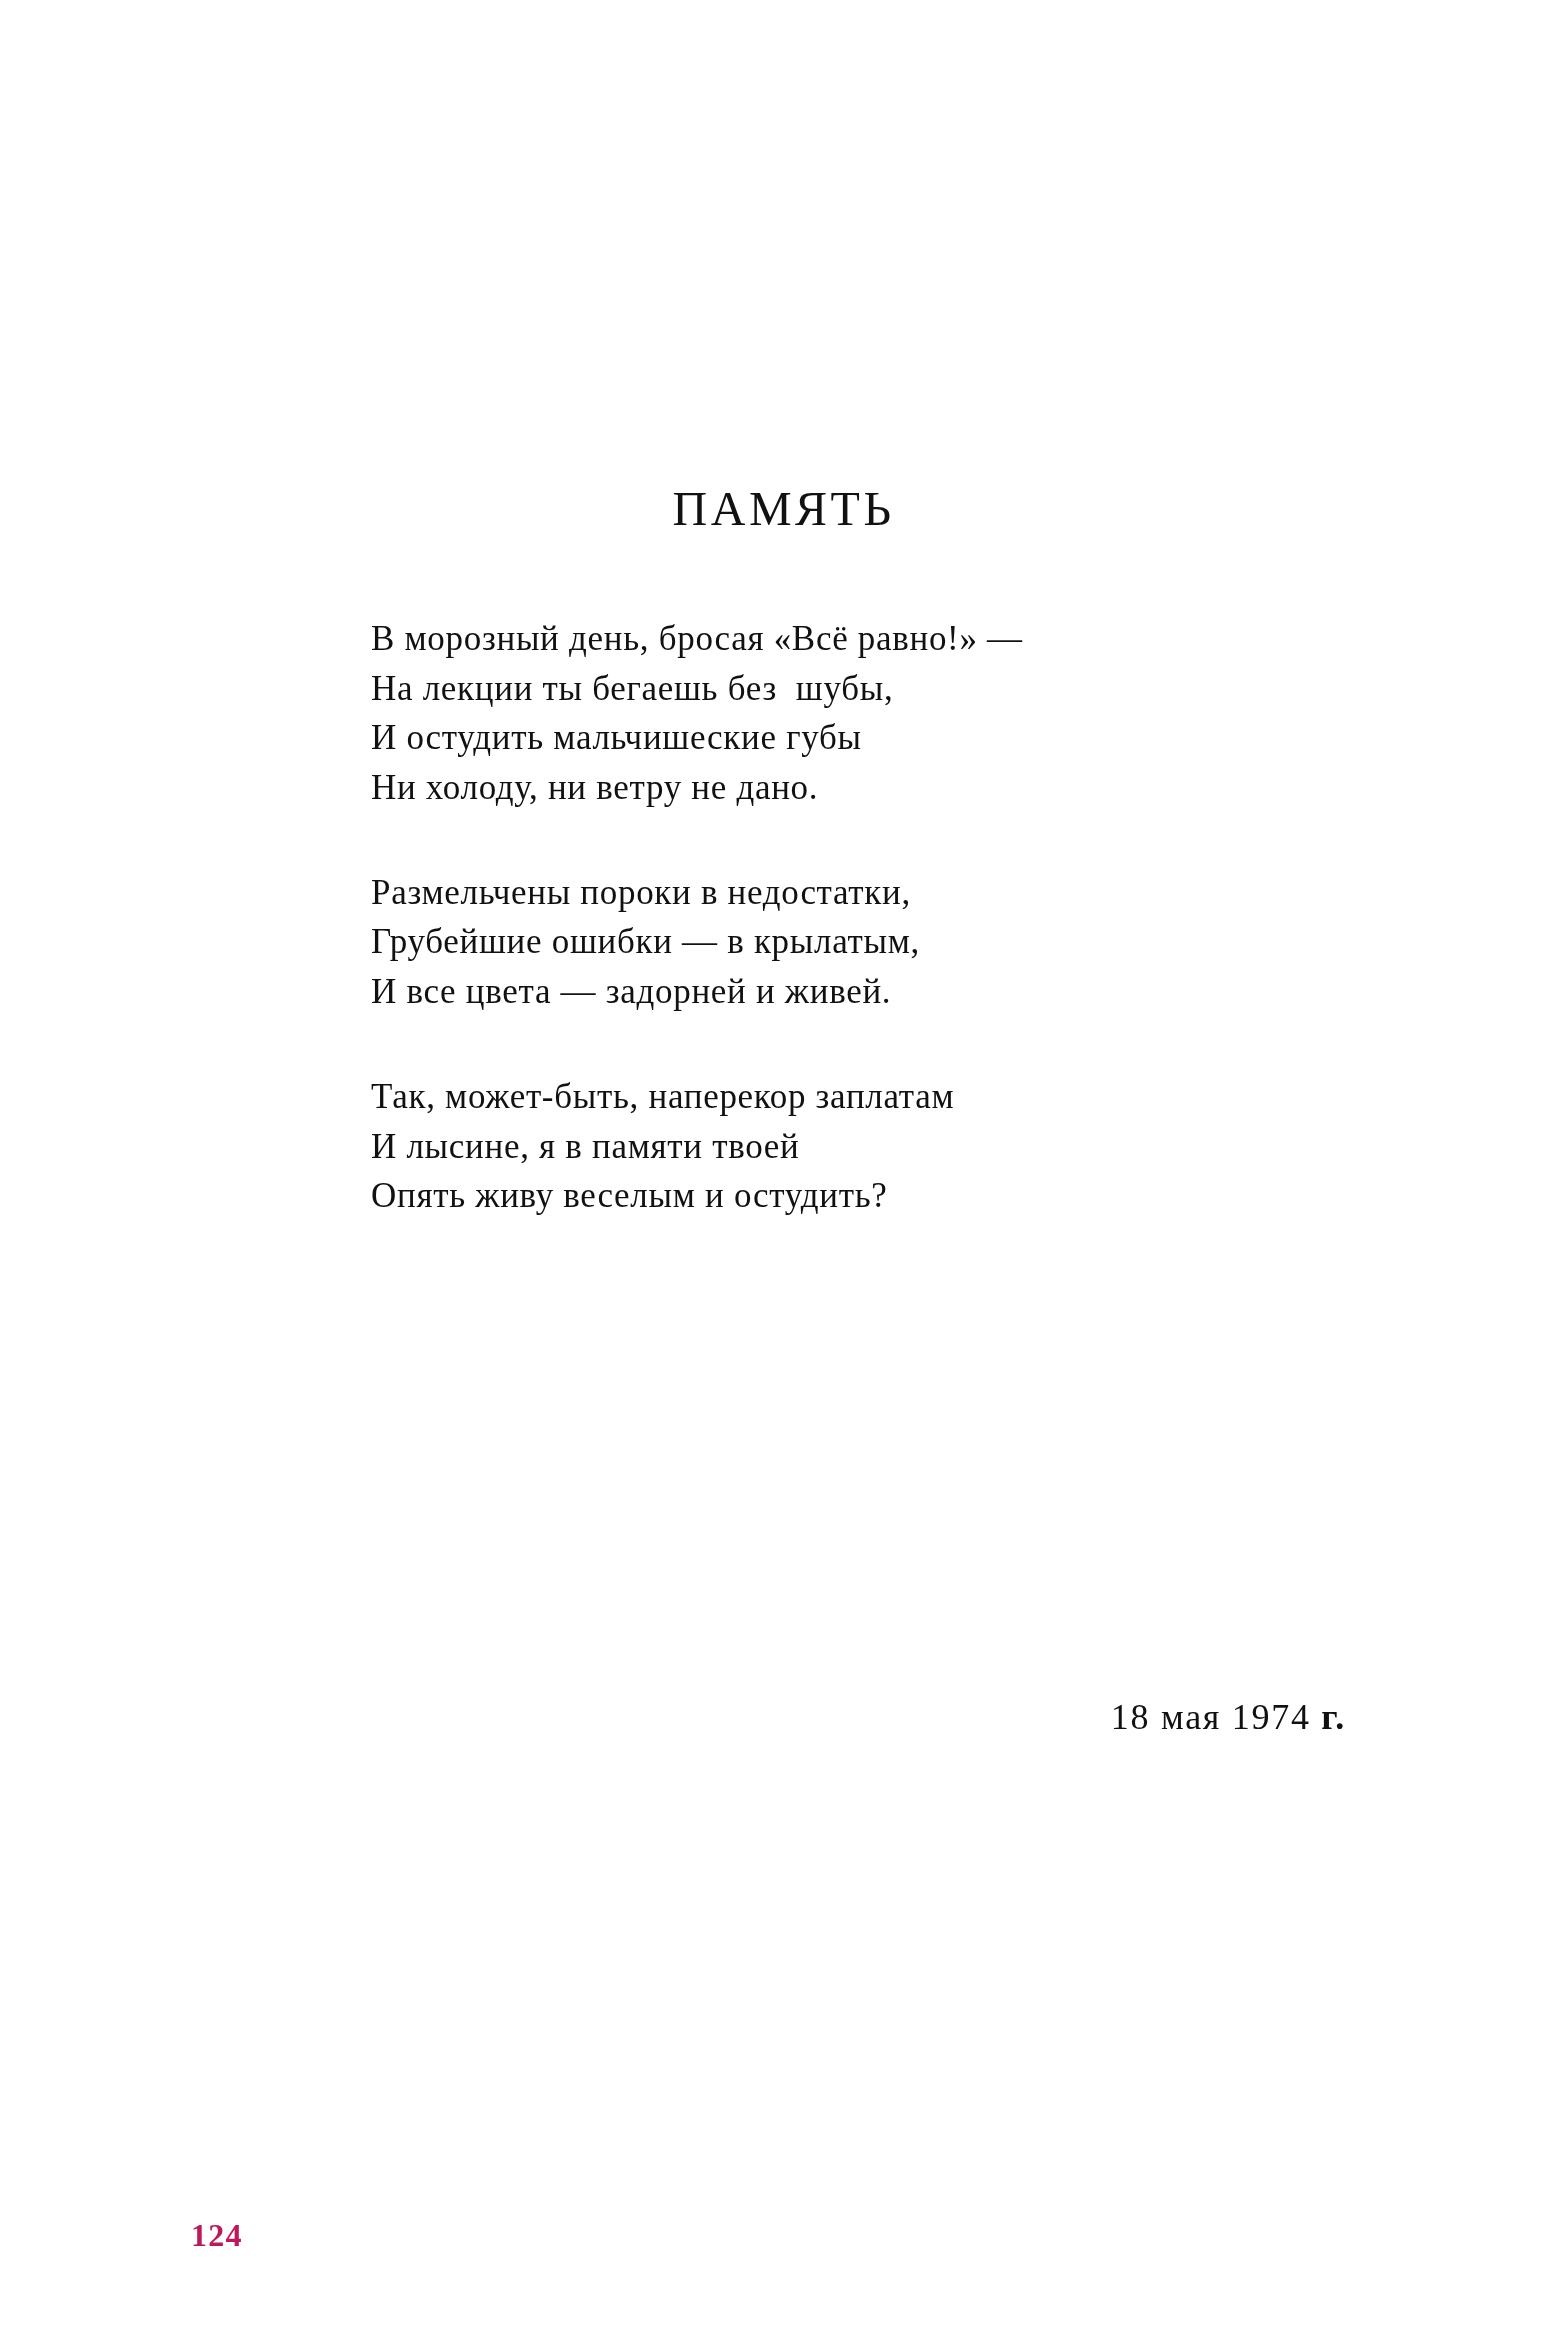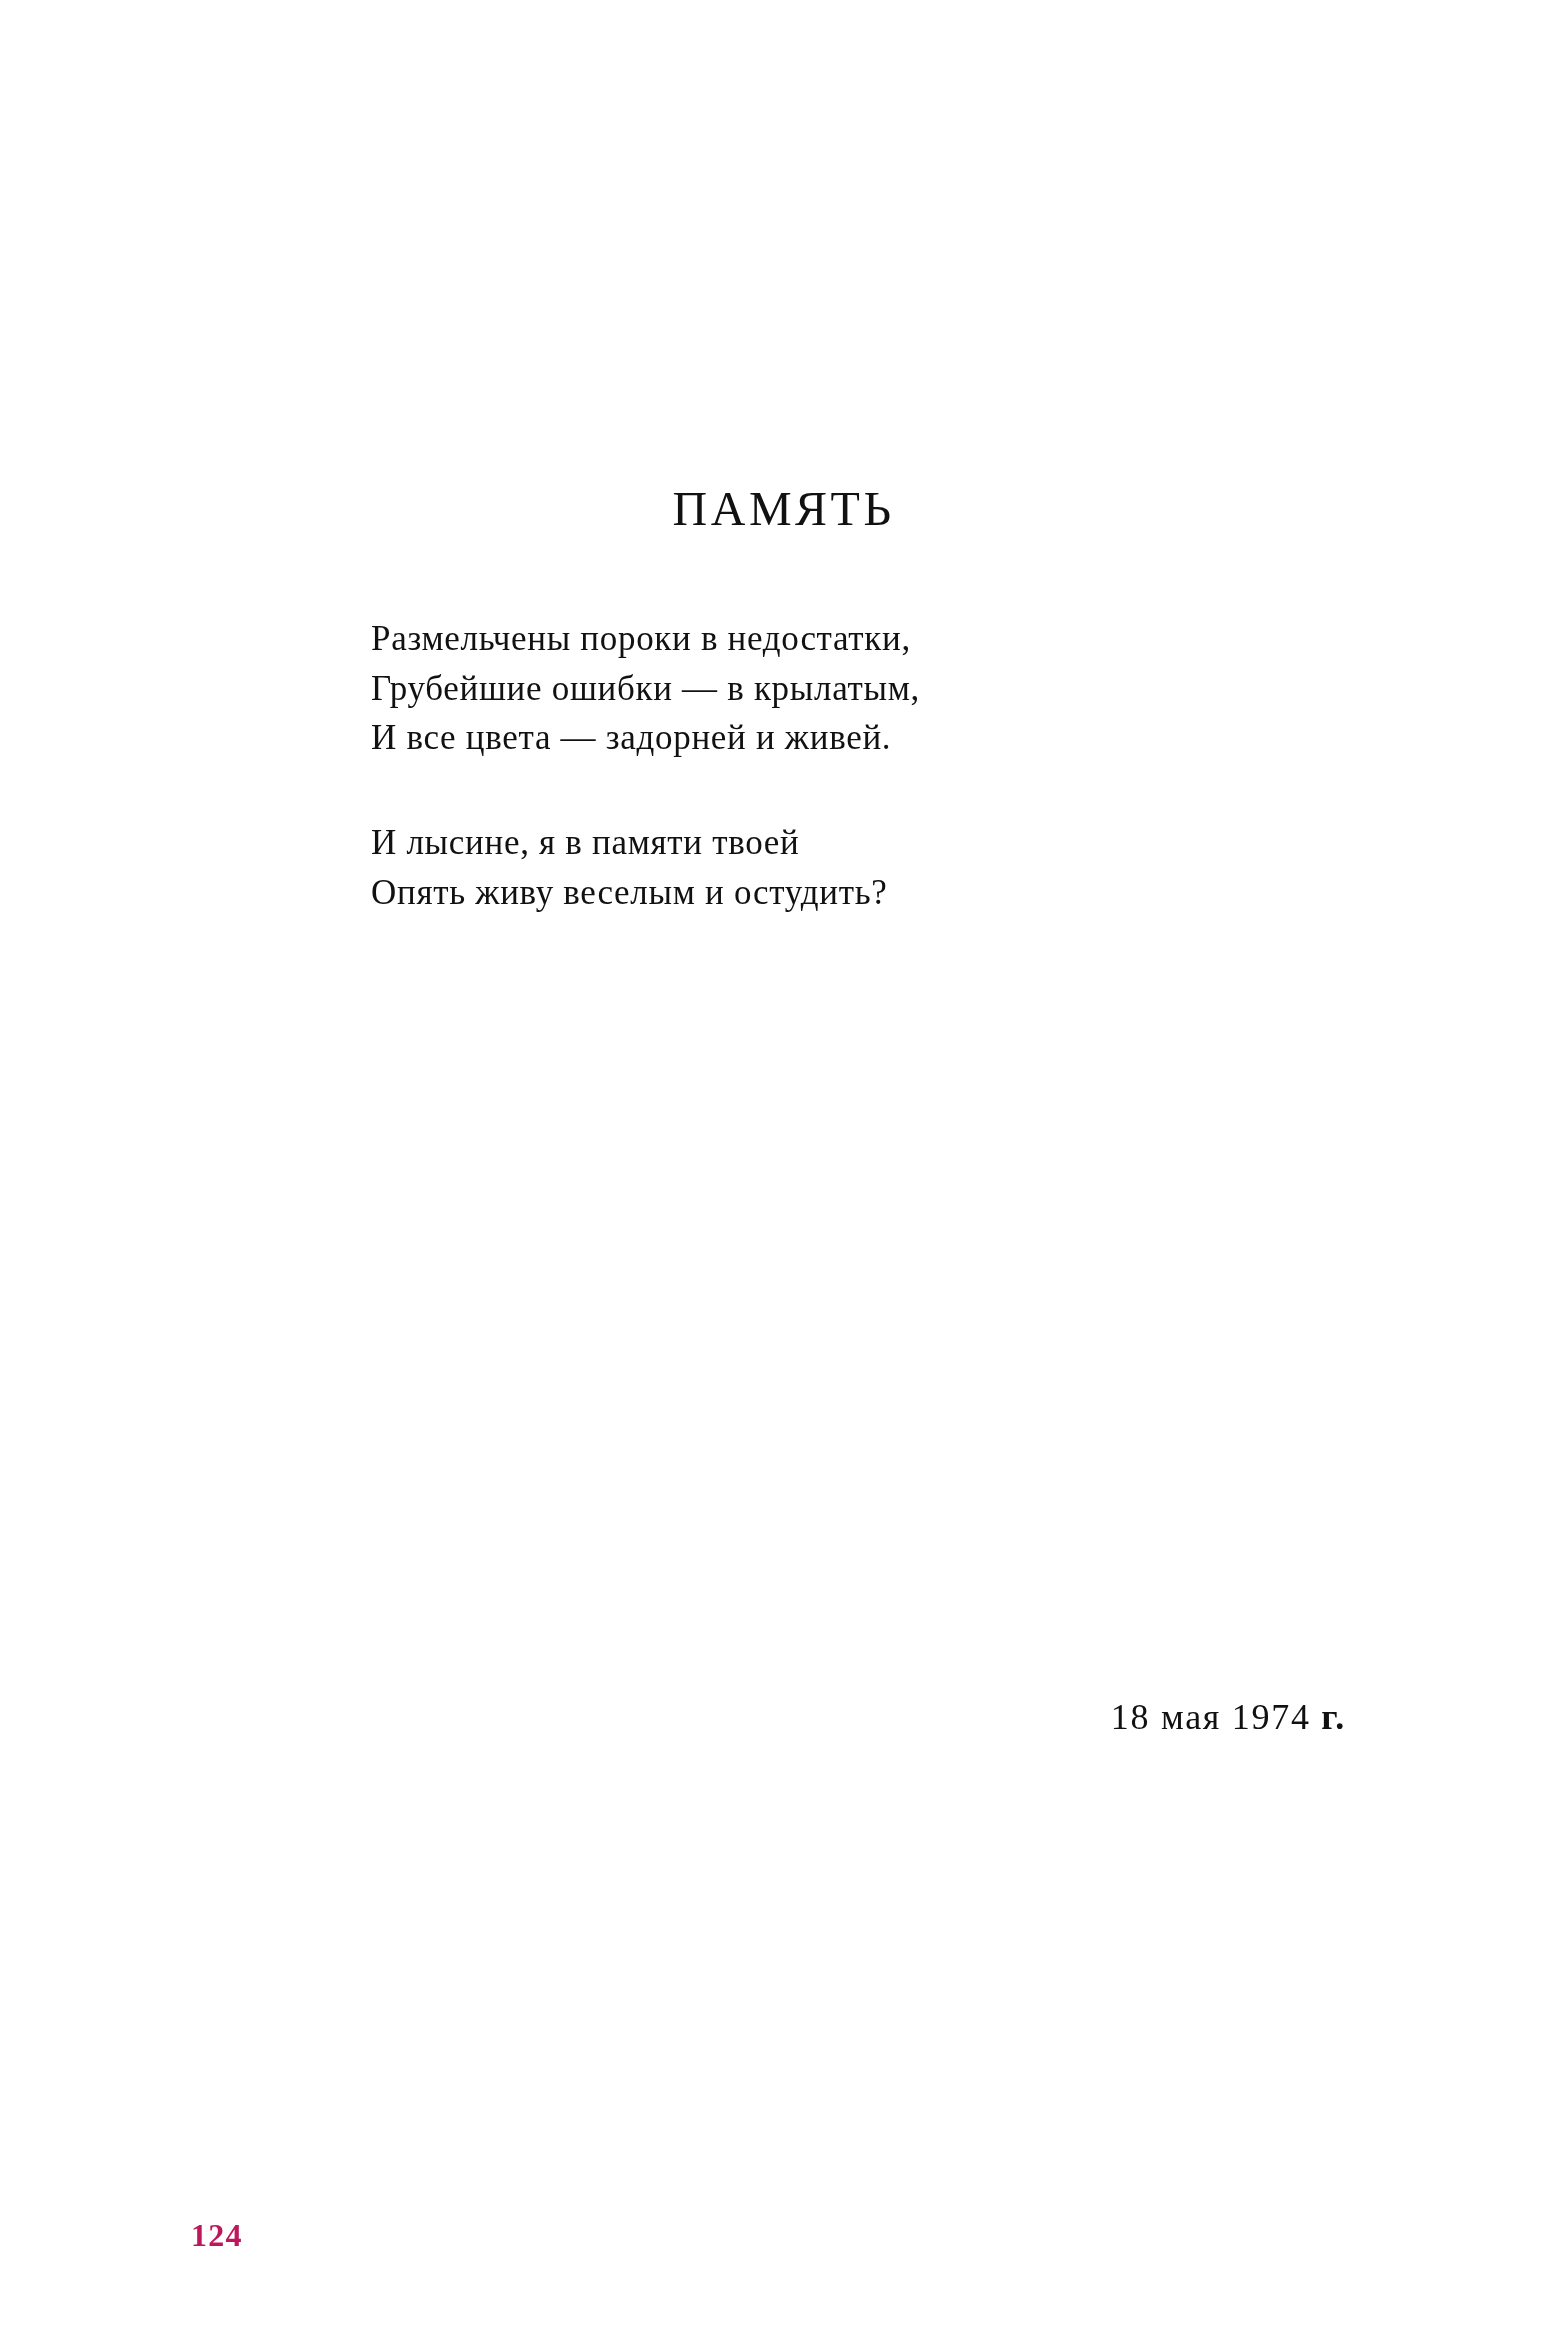--- a/index.html
+++ b/index.html
@@ -86,28 +86,35 @@
 </head>
 <body>
 
 <div class="page">
 
   <div class="poem-title">ПАМЯТЬ</div>
 
   <div class="poem-body">
 
 
+    <div class="stanza">
+      <div class="line">В морозный день, бросая «Всё равно!» —</div>
+      <div class="line">На лекции ты бегаешь без  шубы,</div>
+      <div class="line">И остудить мальчишеские губы</div>
+      <div class="line">Ни холоду, ни ветру не дано.</div>
+    </div>
 
     <div class="stanza">
       <div class="line">Размельчены пороки в недостатки,</div>
       <div class="line">Грубейшие ошибки — в крылатым,</div>
       <div class="line">И все цвета — задорней и живей.</div>
     </div>
 
     <div class="stanza">
+      <div class="line">Так, может-быть, наперекор заплатам</div>
       <div class="line">И лысине, я в памяти твоей</div>
       <div class="line">Опять живу веселым и остудить?</div>
     </div>
 
   </div>
 
   <div class="date-line">
     <span>18  мая  1974</span>
     <span class="suffix">г.</span>
   </div>

